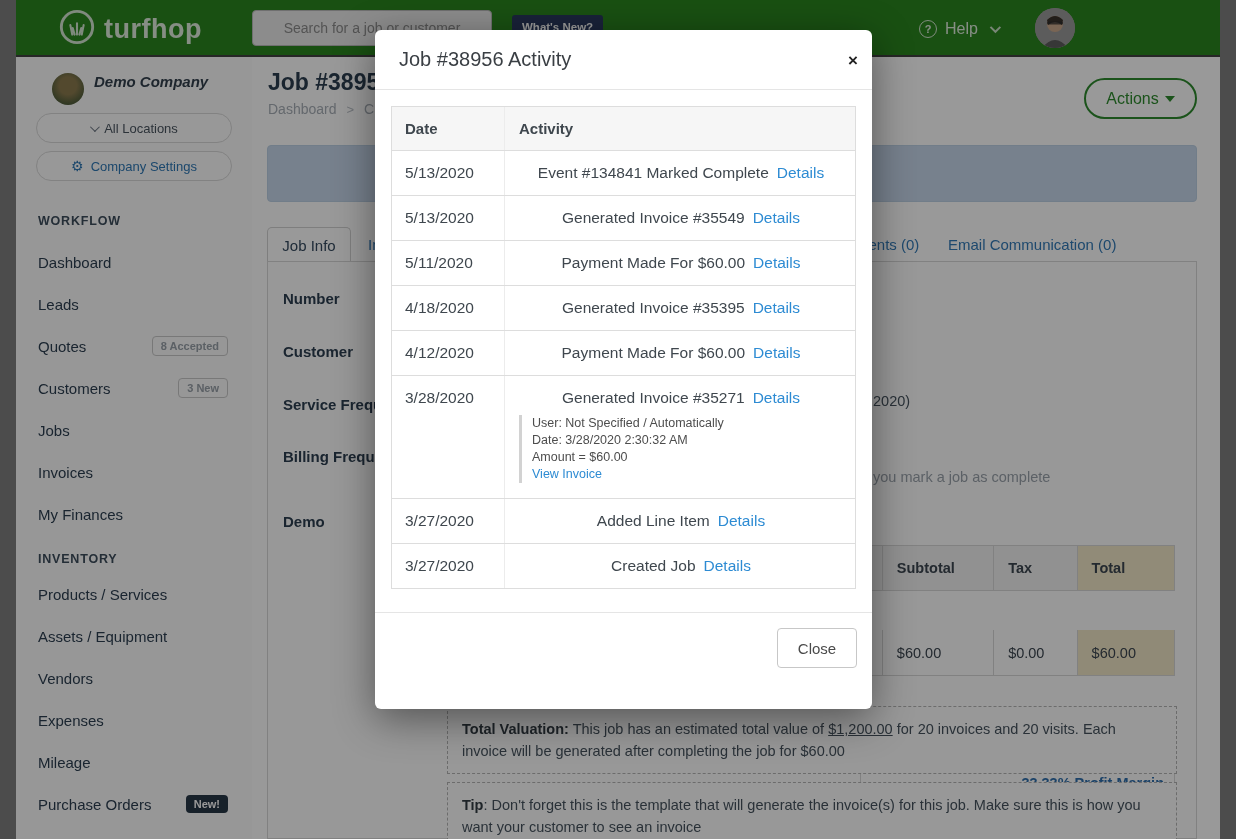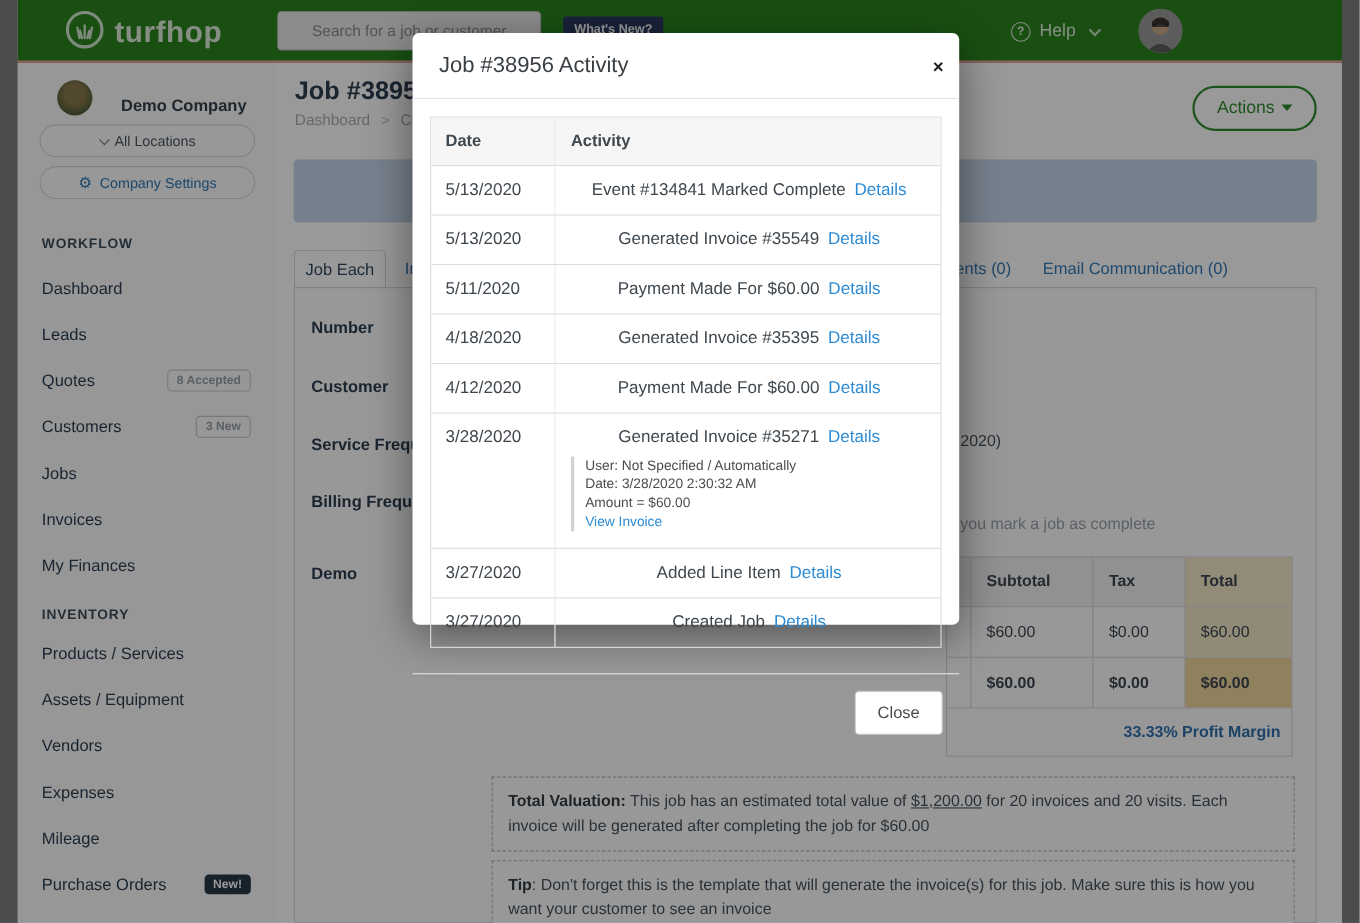--- a/index.html
+++ b/index.html
@@ -7,36 +7,36 @@
     --tan-light:#f2e8c9; --tan-dark:#eed79b; --alert:#c6d8eb; --actions:#2e8b2e;
   }
   *{box-sizing:border-box; margin:0; padding:0;}
   body{font-family:"Liberation Sans",sans-serif; background:#333;}
   #app{position:relative; width:1236px; height:839px; overflow:hidden; background:#fff;}
 
   .edge-strip{position:absolute; top:0; bottom:0; width:16px; background:#7f7f7f; z-index:5;}
   .edge-strip.left{left:0;} .edge-strip.right{right:0;}
 
   
-  .navbar{position:absolute; left:16px; top:0; width:1204px; height:57px; background:var(--green); border-bottom:2px solid #fca5a5; z-index:4;}
+  .navbar{position:absolute; left:16px; top:0; width:1204px; height:57px; background:var(--green); border-bottom:2px solid #404040; z-index:4;}
   .brand{position:absolute; left:42px; top:8px; display:flex; align-items:center; gap:8px;}
   .brand-text{font-size:27px; font-weight:bold; color:rgba(255,255,255,0.85); letter-spacing:0.5px;}
   .nav-search{position:absolute; left:236px; top:10px; width:240px; height:36px; border-radius:4px; border:1px solid #b9b9b9; background:#e9e9e9; font-size:14px; color:#555; padding:0 12px; font-family:"Liberation Sans",sans-serif;text-align:center;}
   .nav-search::placeholder{color:#8b8b8b;}
   .whats-new{position:absolute; left:496px; top:15px; background:#2a3a5f; color:#fff; font-size:11.5px; font-weight:bold; padding:6px 10px; border:none; border-radius:3px; cursor:pointer; font-family:"Liberation Sans",sans-serif;}
   .nav-right-item{position:absolute; top:0; height:57px; display:flex; align-items:center; gap:8px; color:rgba(255,255,255,0.85); font-size:16px; cursor:pointer;}
   .help-item{left:903px;}
   .q-circle{display:inline-flex; width:18px; height:18px; border:1.5px solid rgba(255,255,255,0.8); border-radius:50%; align-items:center; justify-content:center; font-size:11px; font-weight:bold;}
   .chev{display:inline-block; width:8px; height:8px; border-right:2px solid rgba(255,255,255,0.75); border-bottom:2px solid rgba(255,255,255,0.75); transform:rotate(45deg) translateY(-2px); margin-left:4px;}
   .avatar{position:absolute; left:1019px; top:8px; width:40px; height:40px; border-radius:50%; background:#9a9a9a; overflow:hidden; cursor:pointer;}
   .user-item{left:1069px;}
 
   
   .sidebar{position:absolute; left:16px; top:57px; width:236px; height:782px; background:#fcfcfc; z-index:1;}
-  .company-row{position:absolute; left:36px; top:16px; display:flex; align-items:flex-end; gap:26px;}
+  .company-row{position:absolute; left:36px; top:16px; display:flex; align-items:flex-start; gap:10px;font-style:italic;}
   .company-logo{width:32px; height:32px; border-radius:50%; background:radial-gradient(circle at 50% 40%, #8a7a4e 0 35%, #55603c 70%, #3c4a30 100%);}
   .company-name{font-size:15px; font-weight:bold; color:#33404d;}
   .side-pill{position:absolute; left:20px; width:196px; height:30px; border:1px solid #d9d9d9; border-radius:16px; background:#fdfdfd; display:flex; align-items:center; justify-content:center; gap:7px; font-size:13px; color:#4a5560; cursor:pointer;}
   .pill-chev{display:inline-block; width:7px; height:7px; border-right:1.5px solid #6a7480; border-bottom:1.5px solid #6a7480; transform:rotate(45deg) translateY(-2px);}
   .pill-settings{color:#2f78b5;}
   .gear{font-size:14px; line-height:1;}
   .side-header{position:absolute; left:22px; font-size:12.5px; font-weight:bold; letter-spacing:0.8px; color:#3d4d5c;}
   .side-items{position:absolute; left:0; right:0;}
   .side-item{height:42px; display:flex; align-items:center; justify-content:space-between; padding:0 24px 0 22px; font-size:15px; color:var(--navy); cursor:pointer;}
   .badge-outline{border:1px solid #c9c9c9; border-radius:4px; color:#98a0a8; font-size:11px; font-weight:bold; padding:3px 8px;}
@@ -56,41 +56,41 @@
   .tab-link{color:var(--blue); top:179px;}
   .tab-invoices{left:116px;}
   .tab-events{left:599px;}
   .tab-email{left:696px;}
   .tab-panel{position:absolute; left:15px; top:204px; width:930px; height:578px; background:#fdfdfd; border:1px solid #d8d8d8;}
   .form-label{position:absolute; left:31px; font-size:15px; font-weight:bold; color:var(--navy); white-space:nowrap;}
   .value-frag{position:absolute; left:621px; font-size:14.5px; color:#46535e; white-space:nowrap;}
   .note-frag{color:#9aa2ab;}
 
   .items-table{position:absolute; left:608px; top:449px; width:315px; font-size:14.5px; color:#3c4650;}
-  .it-row{display:flex; height:46px; border:1px solid #d8d8d8; border-top:none;}
+  .it-row{display:flex; height:46px; border:1px solid #d8d8d8; border-top:none;margin-top:39px;}
   .it-row.first{border-top:1px solid #d8d8d8;}
   .it-cell{display:flex; align-items:center; padding-left:14px; border-left:1px solid #d8d8d8;}
   .it-cell:first-child{border-left:none;}
   .c-spacer{width:21px; padding:0;}
   .c-sub{width:112px;} .c-tax{width:84px;} .c-total{width:98px;}
   .it-head{background:#f2f2f2; font-weight:bold;}
   .it-head .c-total{background:var(--tan-light);}
   .it-body .c-total{background:#f0e6c6;}
   .it-totals{font-weight:bold;}
   .it-totals .c-total{background:var(--tan-dark);}
   .it-margin{display:flex; align-items:center; justify-content:flex-end; height:44px; border:1px solid #d8d8d8; border-top:none; padding-right:10px; font-weight:bold; color:#2f6fad; font-size:14.5px;}
 
   .note-box{position:absolute; left:195px; width:730px; border:1px dashed #b5b5b5; padding:11px 14px; font-size:14.5px; color:#46535e; line-height:22px; background:#fdfdfd;}
   .note-1{top:649px;} .note-2{top:725px; height:115px;}
   .note-lead{font-weight:bold; color:#333c44;}
   .note-link{text-decoration:underline; cursor:pointer; color:#46535e;}
 
   
   .overlay{position:absolute; inset:0; background:rgba(0,0,0,0.40); z-index:10;}
-  .modal{position:absolute; left:375px; top:30px; width:497px; height:538px; background:#fff; border-radius:6px; box-shadow:0 10px 40px rgba(0,0,0,0.45); z-index:20;}
+  .modal{position:absolute; left:375px; top:30px; width:497px; height:679px; background:#fff; border-radius:6px; box-shadow:0 10px 40px rgba(0,0,0,0.45); z-index:20;}
   .modal-header{position:relative; height:60px; border-bottom:1px solid #e5e5e5; display:flex; align-items:center; padding:0 24px;}
   .modal-title{font-size:20px; color:#3a3f44;}
   .modal-close{position:absolute; right:14px; top:22px; font-size:17px; font-weight:bold; color:#222; background:none; border:none; cursor:pointer; line-height:1; font-family:"Liberation Sans",sans-serif;}
   .modal-table{position:absolute; left:16px; top:76px; width:465px; border:1px solid #ddd; font-size:15.5px; color:#3f474e;}
   .mt-row{display:flex; border-top:1px solid #ddd;}
   .mt-row.head{border-top:none; background:#f6f6f6; font-weight:bold; font-size:15px;}
   .mt-date{width:113px; padding:13px 0 13px 13px; border-right:1px solid #ececec; flex-shrink:0;}
   .mt-activity{flex:1; padding:13px 12px 13px 14px;}
   .mt-line{display:flex; justify-content:center; align-items:flex-start;}
   .mt-details-link{color:var(--link); cursor:pointer; white-space:nowrap; margin-left:8px;}
@@ -206,21 +206,21 @@
       <span class="crumb">Dashboard</span>
       <span class="crumb-sep">&gt;</span>
       <span class="crumb">Customers</span>
     </div>
     <button class="actions-btn">
       <span>Actions</span><span class="caret"></span>
     </button>
 
     <div class="alert-info"></div>
 
-    <div class="tab tab-active">Job Each</div>
+    <div class="tab tab-active">Job Info</div>
     <div class="tab tab-link tab-invoices">Invoices</div>
     <div class="tab tab-link tab-events">Events (0)</div>
     <div class="tab tab-link tab-email">Email Communication (0)</div>
 
     <div class="tab-panel"></div>
 
     <div class="form-label" style="top:233px;">Number</div>
     <div class="form-label" style="top:286px;">Customer</div>
     <div class="form-label" style="top:339px;">Service Frequency</div>
     <div class="form-label" style="top:391px;">Billing Frequency</div>

